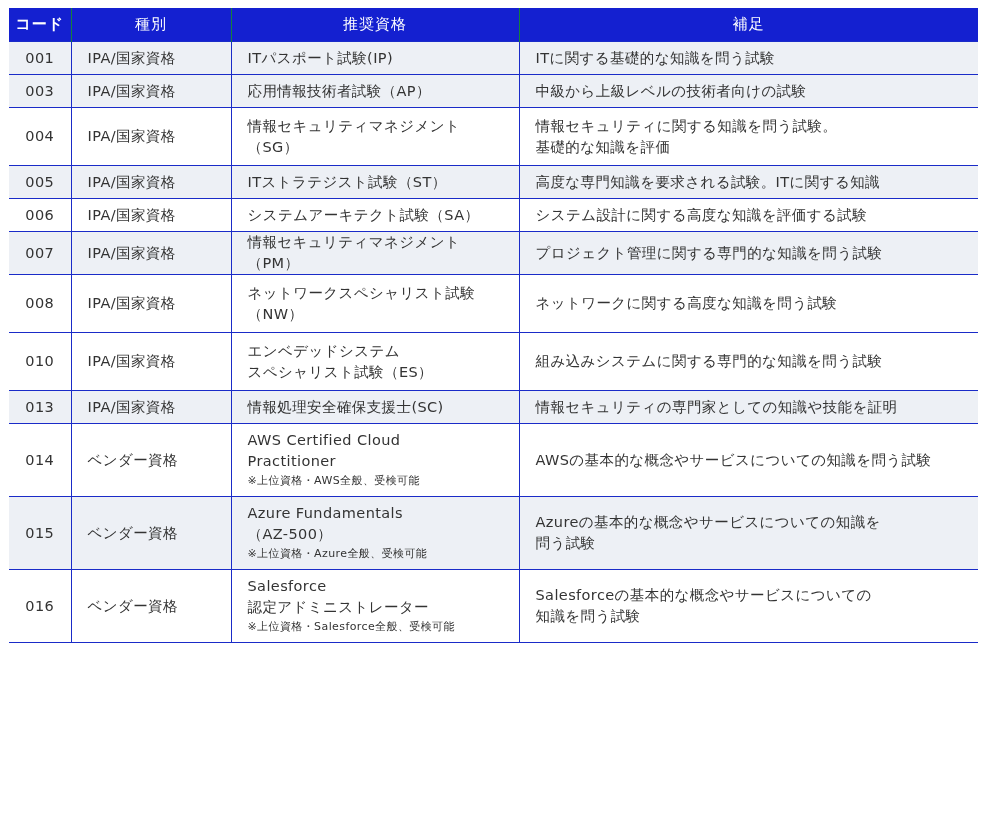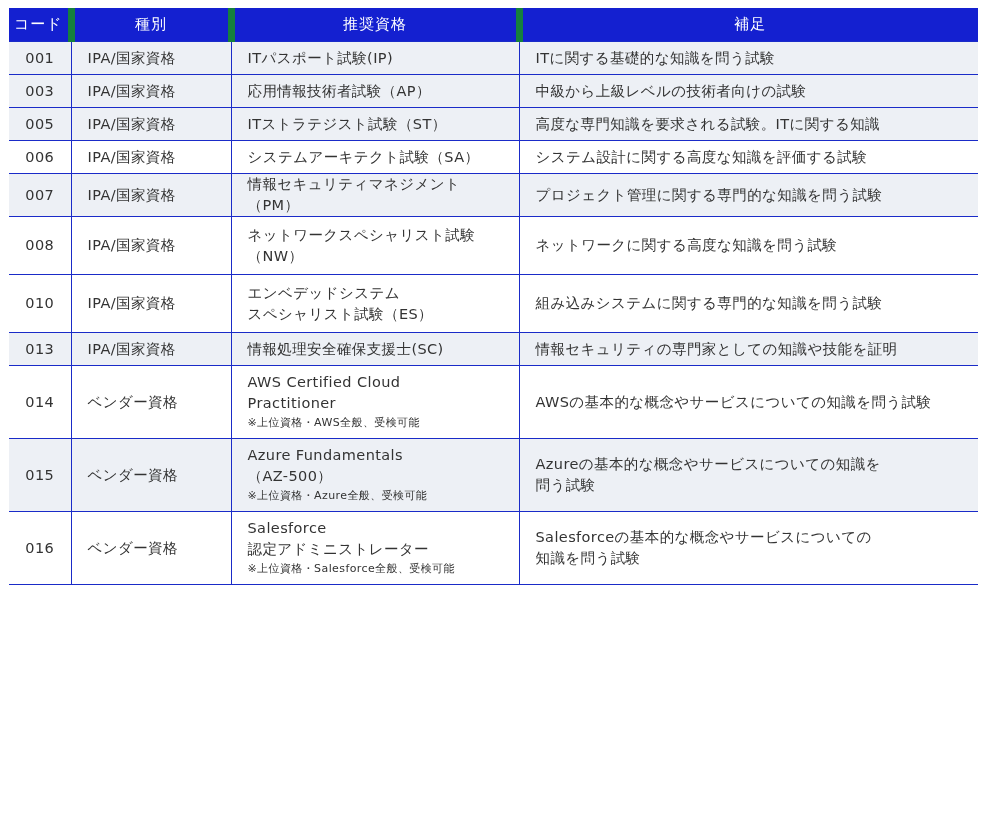--- a/index.html
+++ b/index.html
@@ -6,23 +6,23 @@
     body { width: 986px; height: 834px; overflow: hidden; font-family: "DejaVu Sans", "Liberation Sans", sans-serif; color: #333333; }
     .wrap { position: absolute; left: 9px; top: 8px; width: 969px; }
     table { border-collapse: collapse; width: 969px; table-layout: fixed; }
     col.c1 { width: 62px; }
     col.c2 { width: 160px; }
     col.c3 { width: 288px; }
     col.c4 { width: 459px; }
     thead th {
       background: #1420d0; color: #ffffff; font-weight: normal; font-size: 15px;
       height: 33px; padding: 0; text-align: center; letter-spacing: 1px;
-      border-left: 7px solid #15803d;
+      border-left: 1px solid #15803d;
     }
-    thead th:first-child { border-left: none; }
+    thead th:first-child { border-left: none; font-weight: bold; }
     tbody td {
       border-top: 1px solid #1a2bc8; border-bottom: 1px solid #1a2bc8;
       border-left: 1px solid #1a2bc8; font-size: 14.5px; padding: 0 16px;
       vertical-align: middle; line-height: 21px; letter-spacing: 0.4px;
     }
     tbody td:first-child { border-left: none; text-align: center; padding: 0; }
     tbody tr.alt td { background: #edf0f5; }
     tbody tr.r1 td { height: 32px; }
     tbody tr.r2 td { height: 57px; }
     tbody tr.r3 td { height: 72px; }
@@ -60,20 +60,31 @@
           </td>
         </tr>
         <tr class="r1 alt">
           <td>003</td>
           <td>IPA/国家資格</td>
           <td>
             <span class="line">応用情報技術者試験（AP）</span>
           </td>
           <td>
             <span class="line">中級から上級レベルの技術者向けの試験</span>
+          </td>
+        </tr>
+        <tr class="r2">
+          <td>004</td>
+          <td>IPA/国家資格</td>
+          <td>
+            <span class="line">情報セキュリティマネジメント（SG）</span>
+          </td>
+          <td>
+            <span class="line">情報セキュリティに関する知識を問う試験。</span>
+            <span class="line">基礎的な知識を評価</span>
           </td>
         </tr>
         <tr class="r1 alt">
           <td>005</td>
           <td>IPA/国家資格</td>
           <td>
             <span class="line">ITストラテジスト試験（ST）</span>
           </td>
           <td>
             <span class="line">高度な専門知識を要求される試験。ITに関する知識</span>

